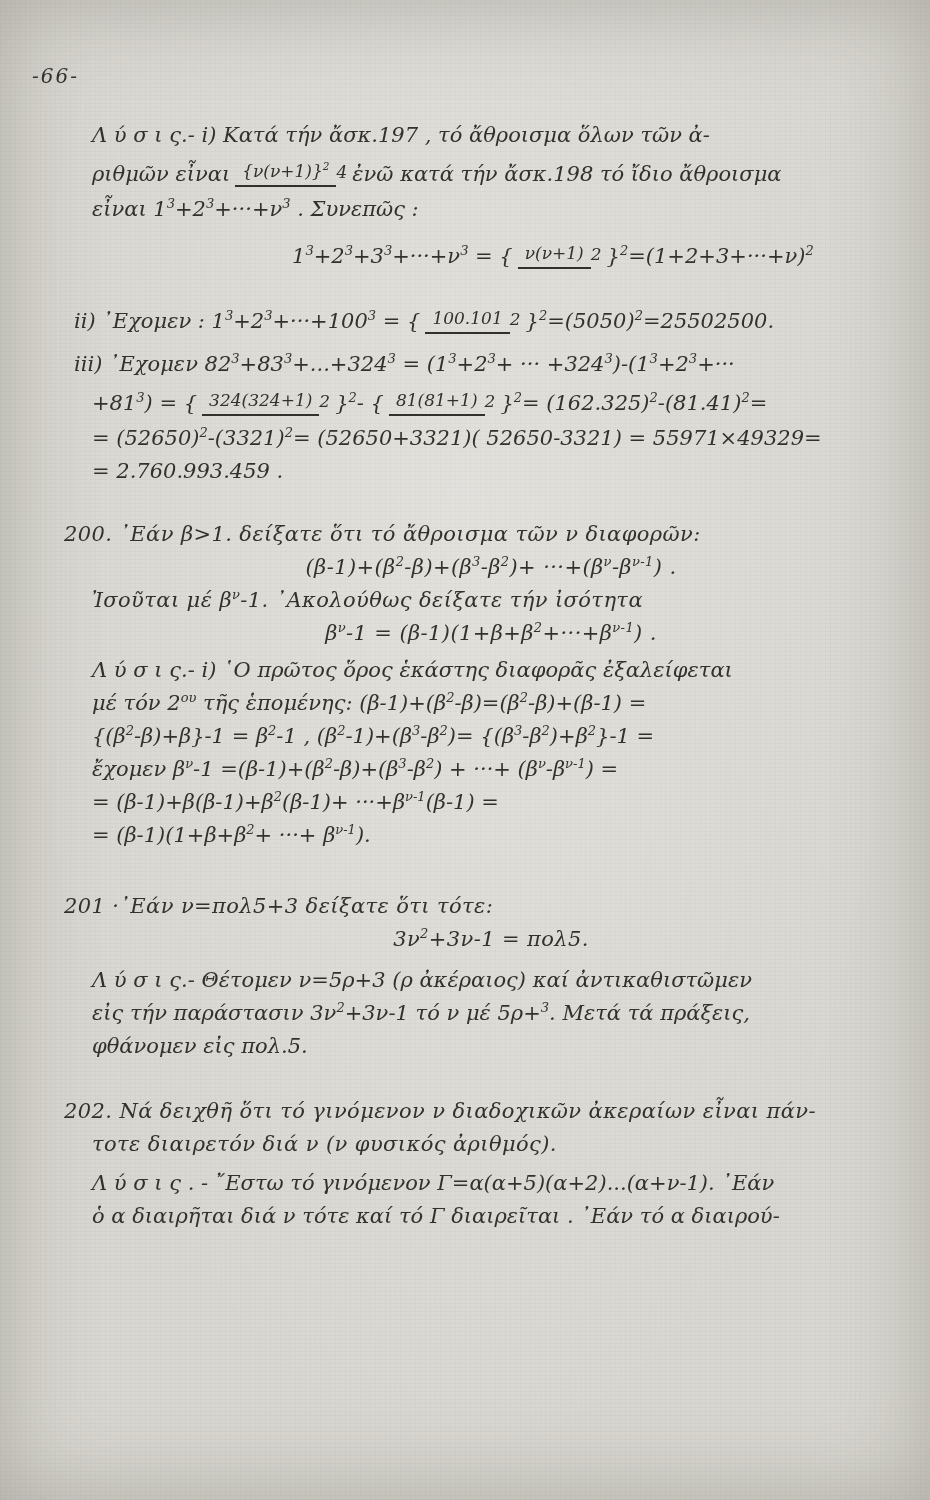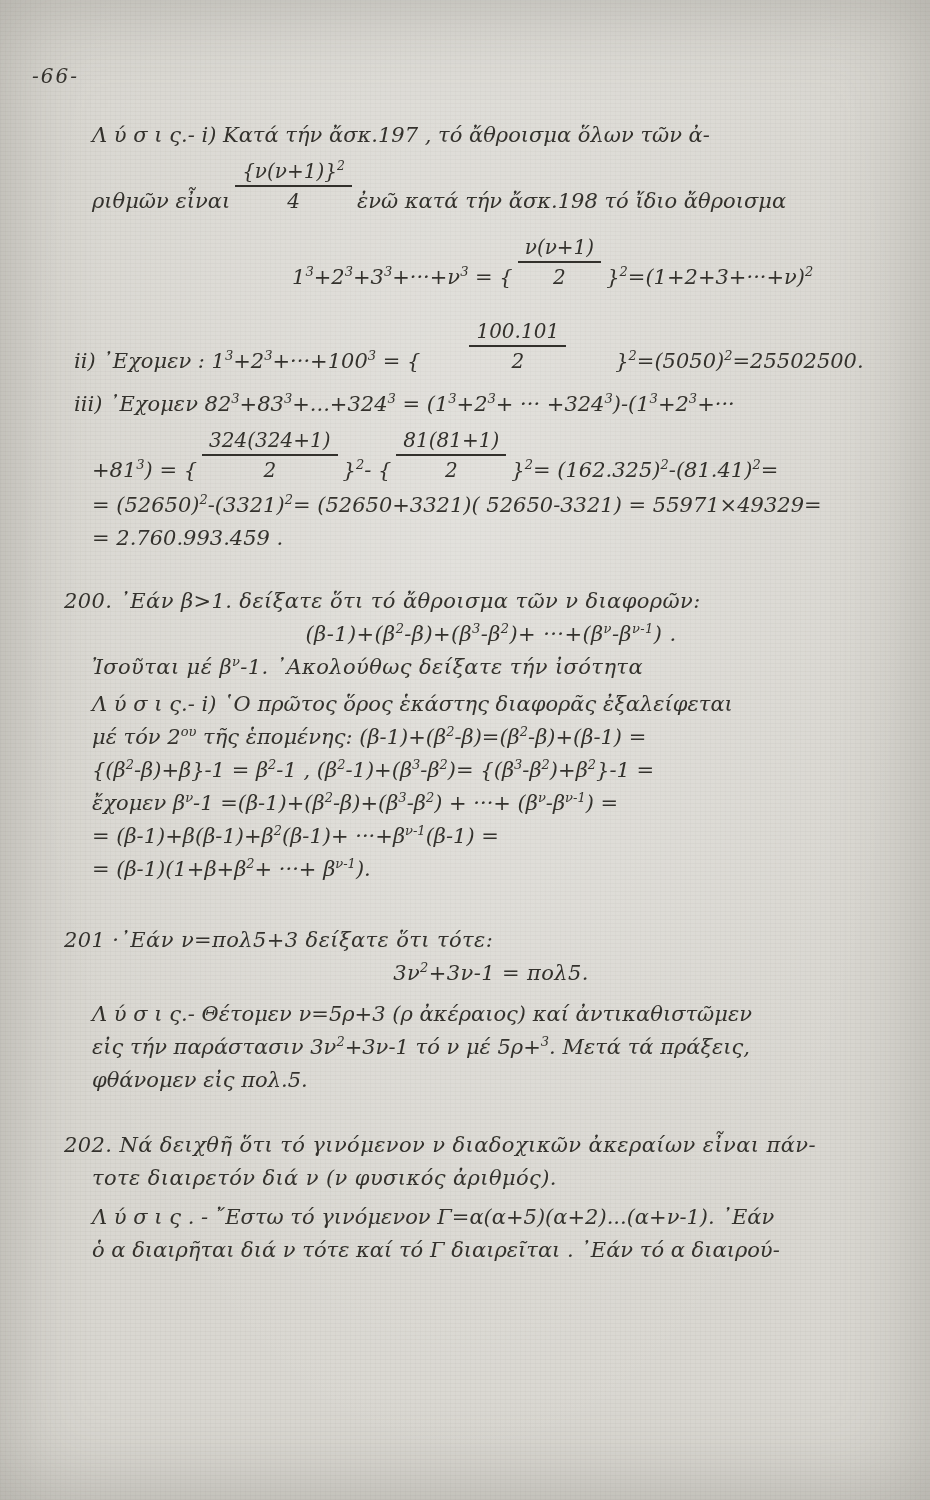--- a/index.html
+++ b/index.html
@@ -17,31 +17,31 @@
     font-family:"DejaVu Serif","Liberation Serif",serif;
     font-style:italic;
     color:#33312c;
     font-size:21px;
   }
   .content { padding:60px 40px 0 92px; }
   .line { line-height:33px; white-space:nowrap; }
   .pagenum { margin-left:-60px; font-size:20px; letter-spacing:2px; }
   sup { font-size:0.62em; vertical-align:super; line-height:0; }
   .mathline { display:flex; align-items:flex-end; line-height:26px; padding:6px 0; }
-  .frac { display:inline-flex; flex-direction:column; text-align:center; margin:0 5px; font-size:20px; }
+  .frac { display:inline-flex; flex-direction:row; text-align:center; margin:0 5px; font-size:17px; }
   .frac .num { border-bottom:2px solid #33312c; padding:0 7px 1px 7px; }
   .frac .den { padding-top:1px; }
   .indent-display { padding-left:200px; }
   .hang { margin-left:-28px; }
   .ii-line { margin-left:-18px; }
   .centered { text-align:center; }
   .statement { letter-spacing:0.4px; }
   .mt-sol1 { margin-top:26px; }
   .mt-f1 { margin-top:8px; }
-  .mt-ii { margin-top:16px;gap:44px; }
+  .mt-ii { margin-top:24px; }
   .mt-iii { margin-top:8px; }
   .mt-200 { margin-top:30px; }
   .mt-s200 { margin-top:4px; }
   .mt-201 { margin-top:38px; }
   .mt-s201 { margin-top:8px; }
   .mt-202 { margin-top:32px; }
   .mt-s202 { margin-top:6px; }
 </style>
 </head>
 <body>
@@ -55,20 +55,21 @@
 
     <div class="mathline">
       <span>ριθμῶν εἶναι</span>
       <span class="frac">
         <span class="num">{ν(ν+1)}<sup>2</sup></span>
         <span class="den">4</span>
       </span>
       <span>ἐνῶ κατά τήν ἄσκ.198 τό ἴδιο ἄθροισμα</span>
     </div>
 
+    <div class="line">εἶναι 1<sup>3</sup>+2<sup>3</sup>+···+ν<sup>3</sup> . Συνεπῶς :</div>
 
     <div class="mathline indent-display mt-f1">
       <span>1<sup>3</sup>+2<sup>3</sup>+3<sup>3</sup>+···+ν<sup>3</sup> = {</span>
       <span class="frac">
         <span class="num">ν(ν+1)</span>
         <span class="den">2</span>
       </span>
       <span>}<sup>2</sup>=(1+2+3+···+ν)<sup>2</sup></span>
     </div>
 
@@ -96,20 +97,21 @@
       </span>
       <span>}<sup>2</sup>= (162.325)<sup>2</sup>-(81.41)<sup>2</sup>=</span>
     </div>
 
     <div class="line">= (52650)<sup>2</sup>-(3321)<sup>2</sup>= (52650+3321)( 52650-3321) = 55971×49329=</div>
     <div class="line">= 2.760.993.459 .</div>
 
     <div class="line hang statement mt-200">200. ᾽Εάν β&gt;1. δείξατε ὅτι τό ἄθροισμα τῶν ν διαφορῶν:</div>
     <div class="line centered statement">(β-1)+(β<sup>2</sup>-β)+(β<sup>3</sup>-β<sup>2</sup>)+ ···+(β<sup>ν</sup>-β<sup>ν-1</sup>) .</div>
     <div class="line statement">Ἰσοῦται μέ β<sup>ν</sup>-1. ᾽Ακολούθως δείξατε τήν ἰσότητα</div>
+    <div class="line centered statement">β<sup>ν</sup>-1 = (β-1)(1+β+β<sup>2</sup>+···+β<sup>ν-1</sup>) .</div>
 
     <div class="line mt-s200">Λ ύ σ ι ς.- i) ῾Ο πρῶτος ὅρος ἑκάστης διαφορᾶς ἐξαλείφεται</div>
     <div class="line">μέ τόν 2<sup>ου</sup> τῆς ἑπομένης: (β-1)+(β<sup>2</sup>-β)=(β<sup>2</sup>-β)+(β-1) =</div>
     <div class="line">{(β<sup>2</sup>-β)+β}-1 = β<sup>2</sup>-1 ,  (β<sup>2</sup>-1)+(β<sup>3</sup>-β<sup>2</sup>)= {(β<sup>3</sup>-β<sup>2</sup>)+β<sup>2</sup>}-1 =</div>
     <div class="line">ἔχομεν β<sup>ν</sup>-1 =(β-1)+(β<sup>2</sup>-β)+(β<sup>3</sup>-β<sup>2</sup>) + ···+ (β<sup>ν</sup>-β<sup>ν-1</sup>) =</div>
     <div class="line">= (β-1)+β(β-1)+β<sup>2</sup>(β-1)+ ···+β<sup>ν-1</sup>(β-1) =</div>
     <div class="line">= (β-1)(1+β+β<sup>2</sup>+ ···+ β<sup>ν-1</sup>).</div>
 
     <div class="line hang statement mt-201">201 ·᾽Εάν ν=πολ5+3 δείξατε ὅτι τότε:</div>
     <div class="line centered statement">3ν<sup>2</sup>+3ν-1 = πολ5.</div>

